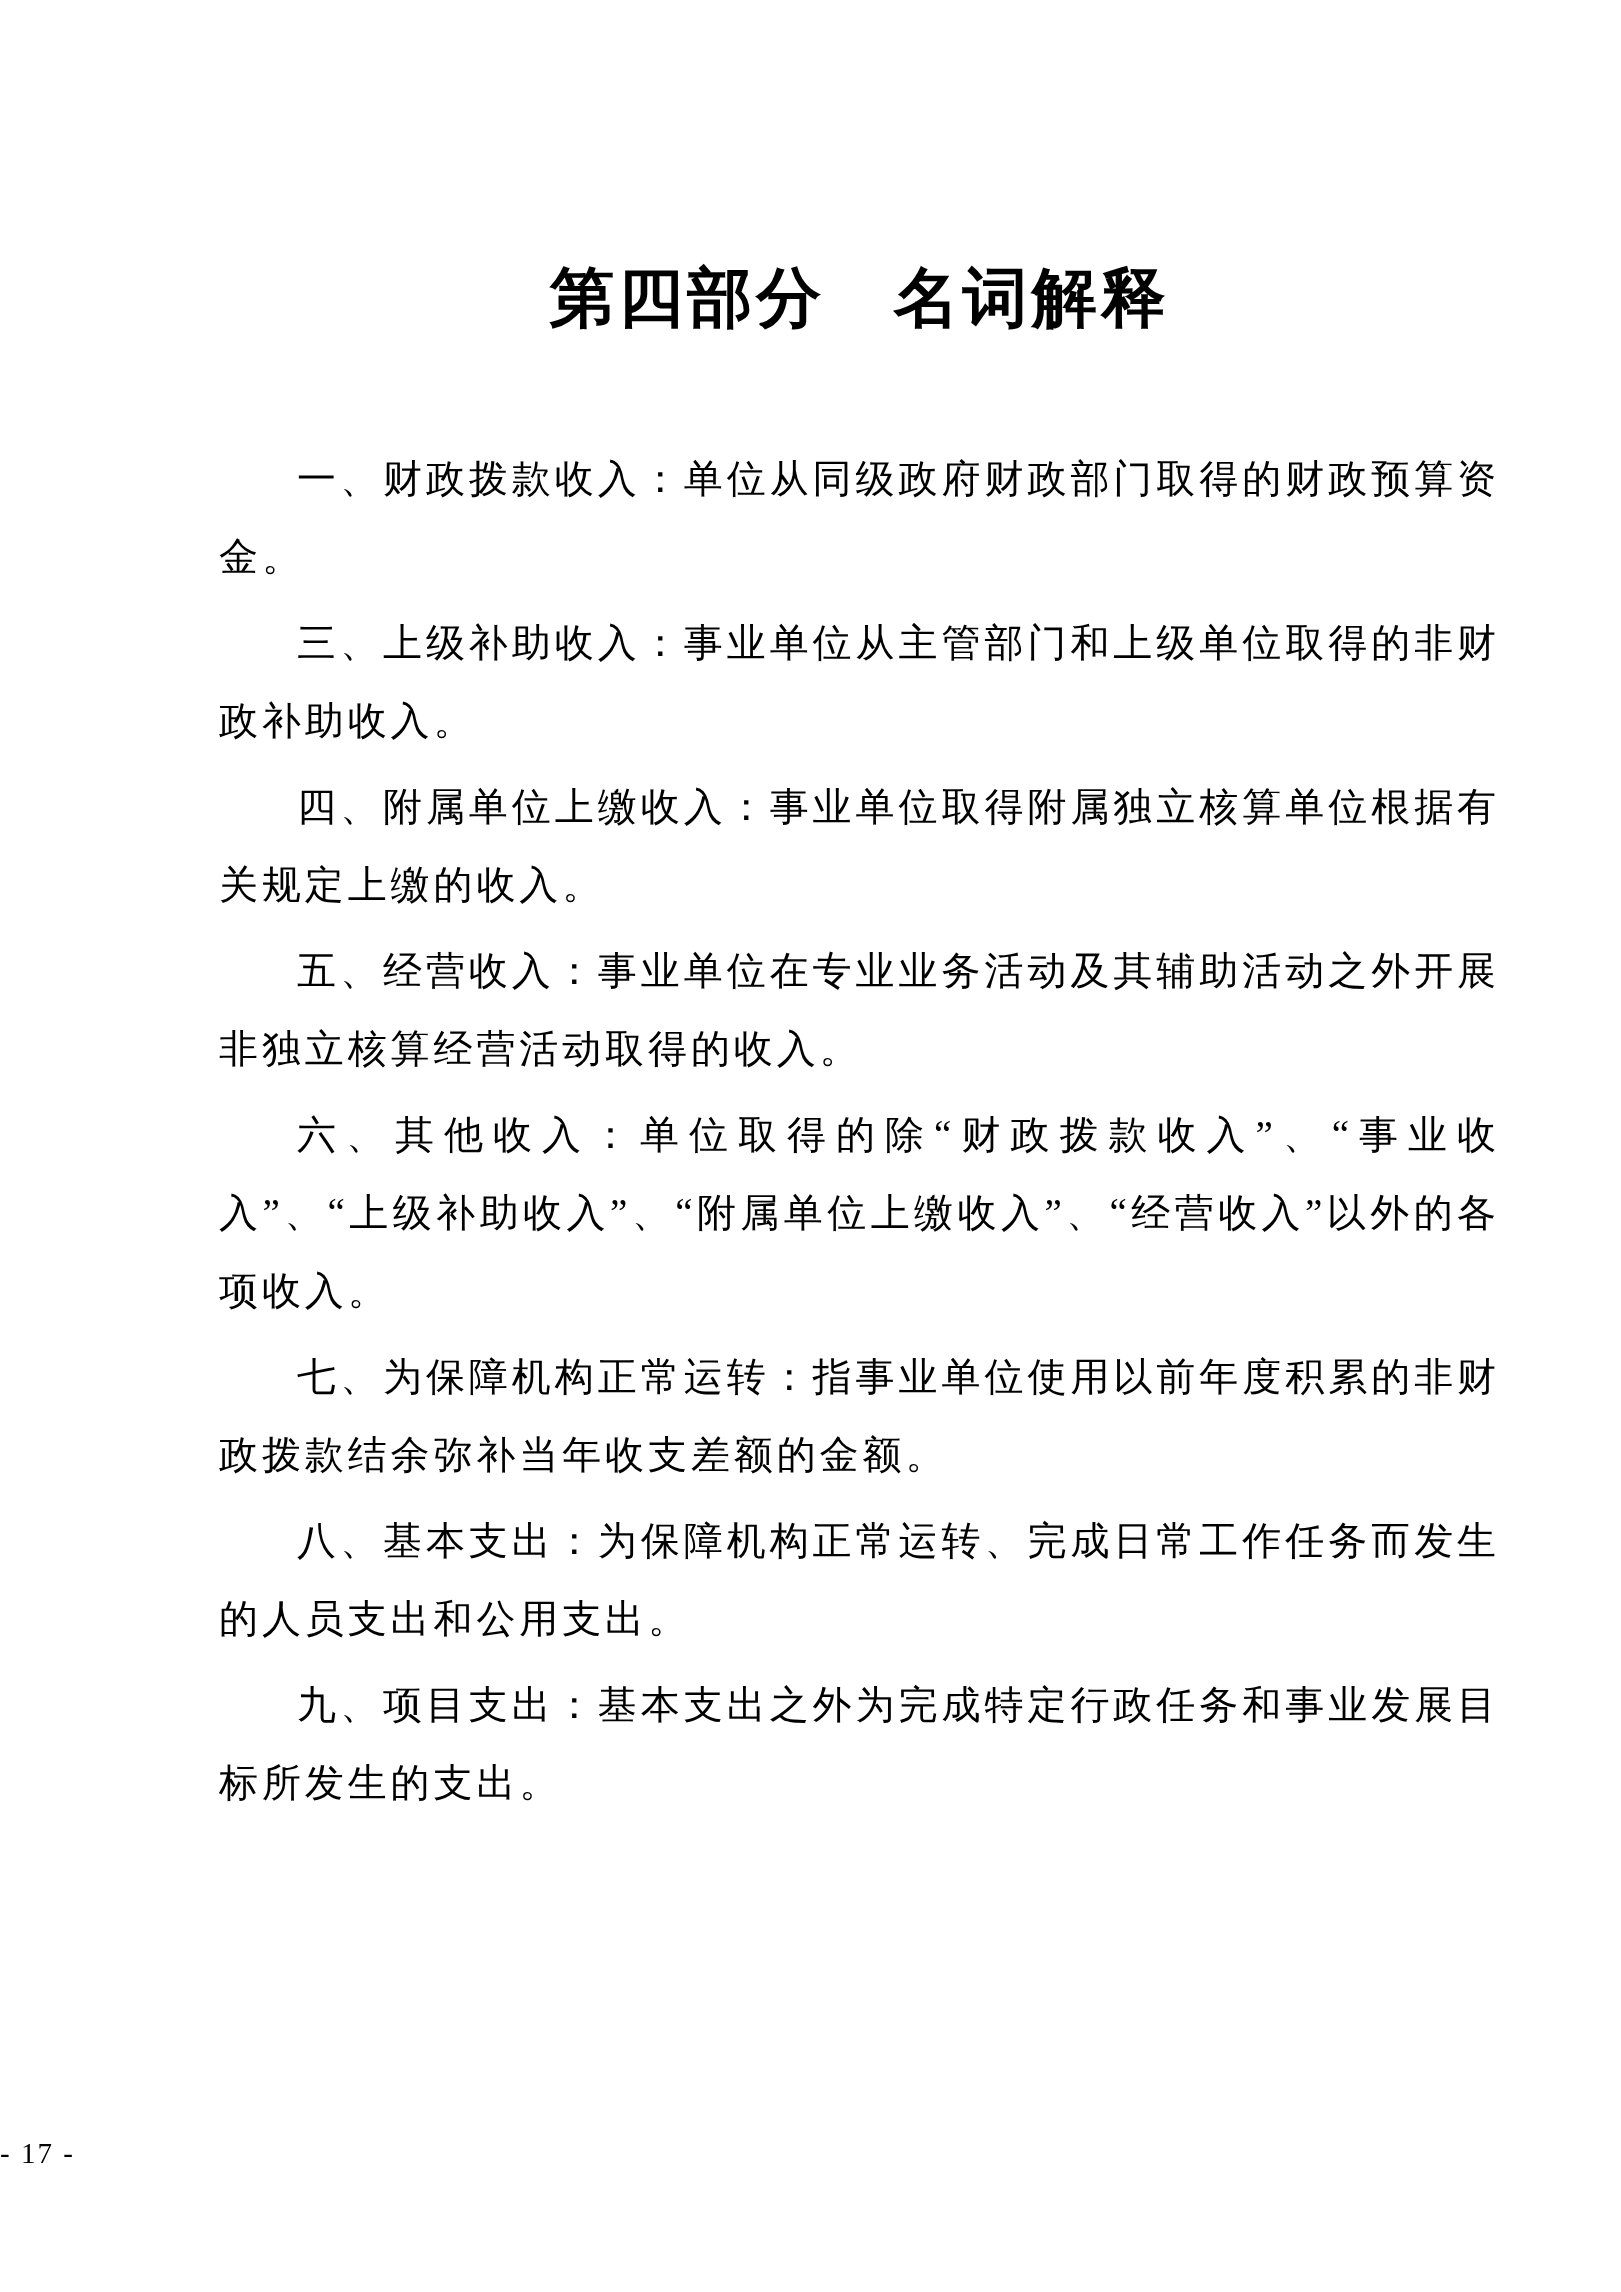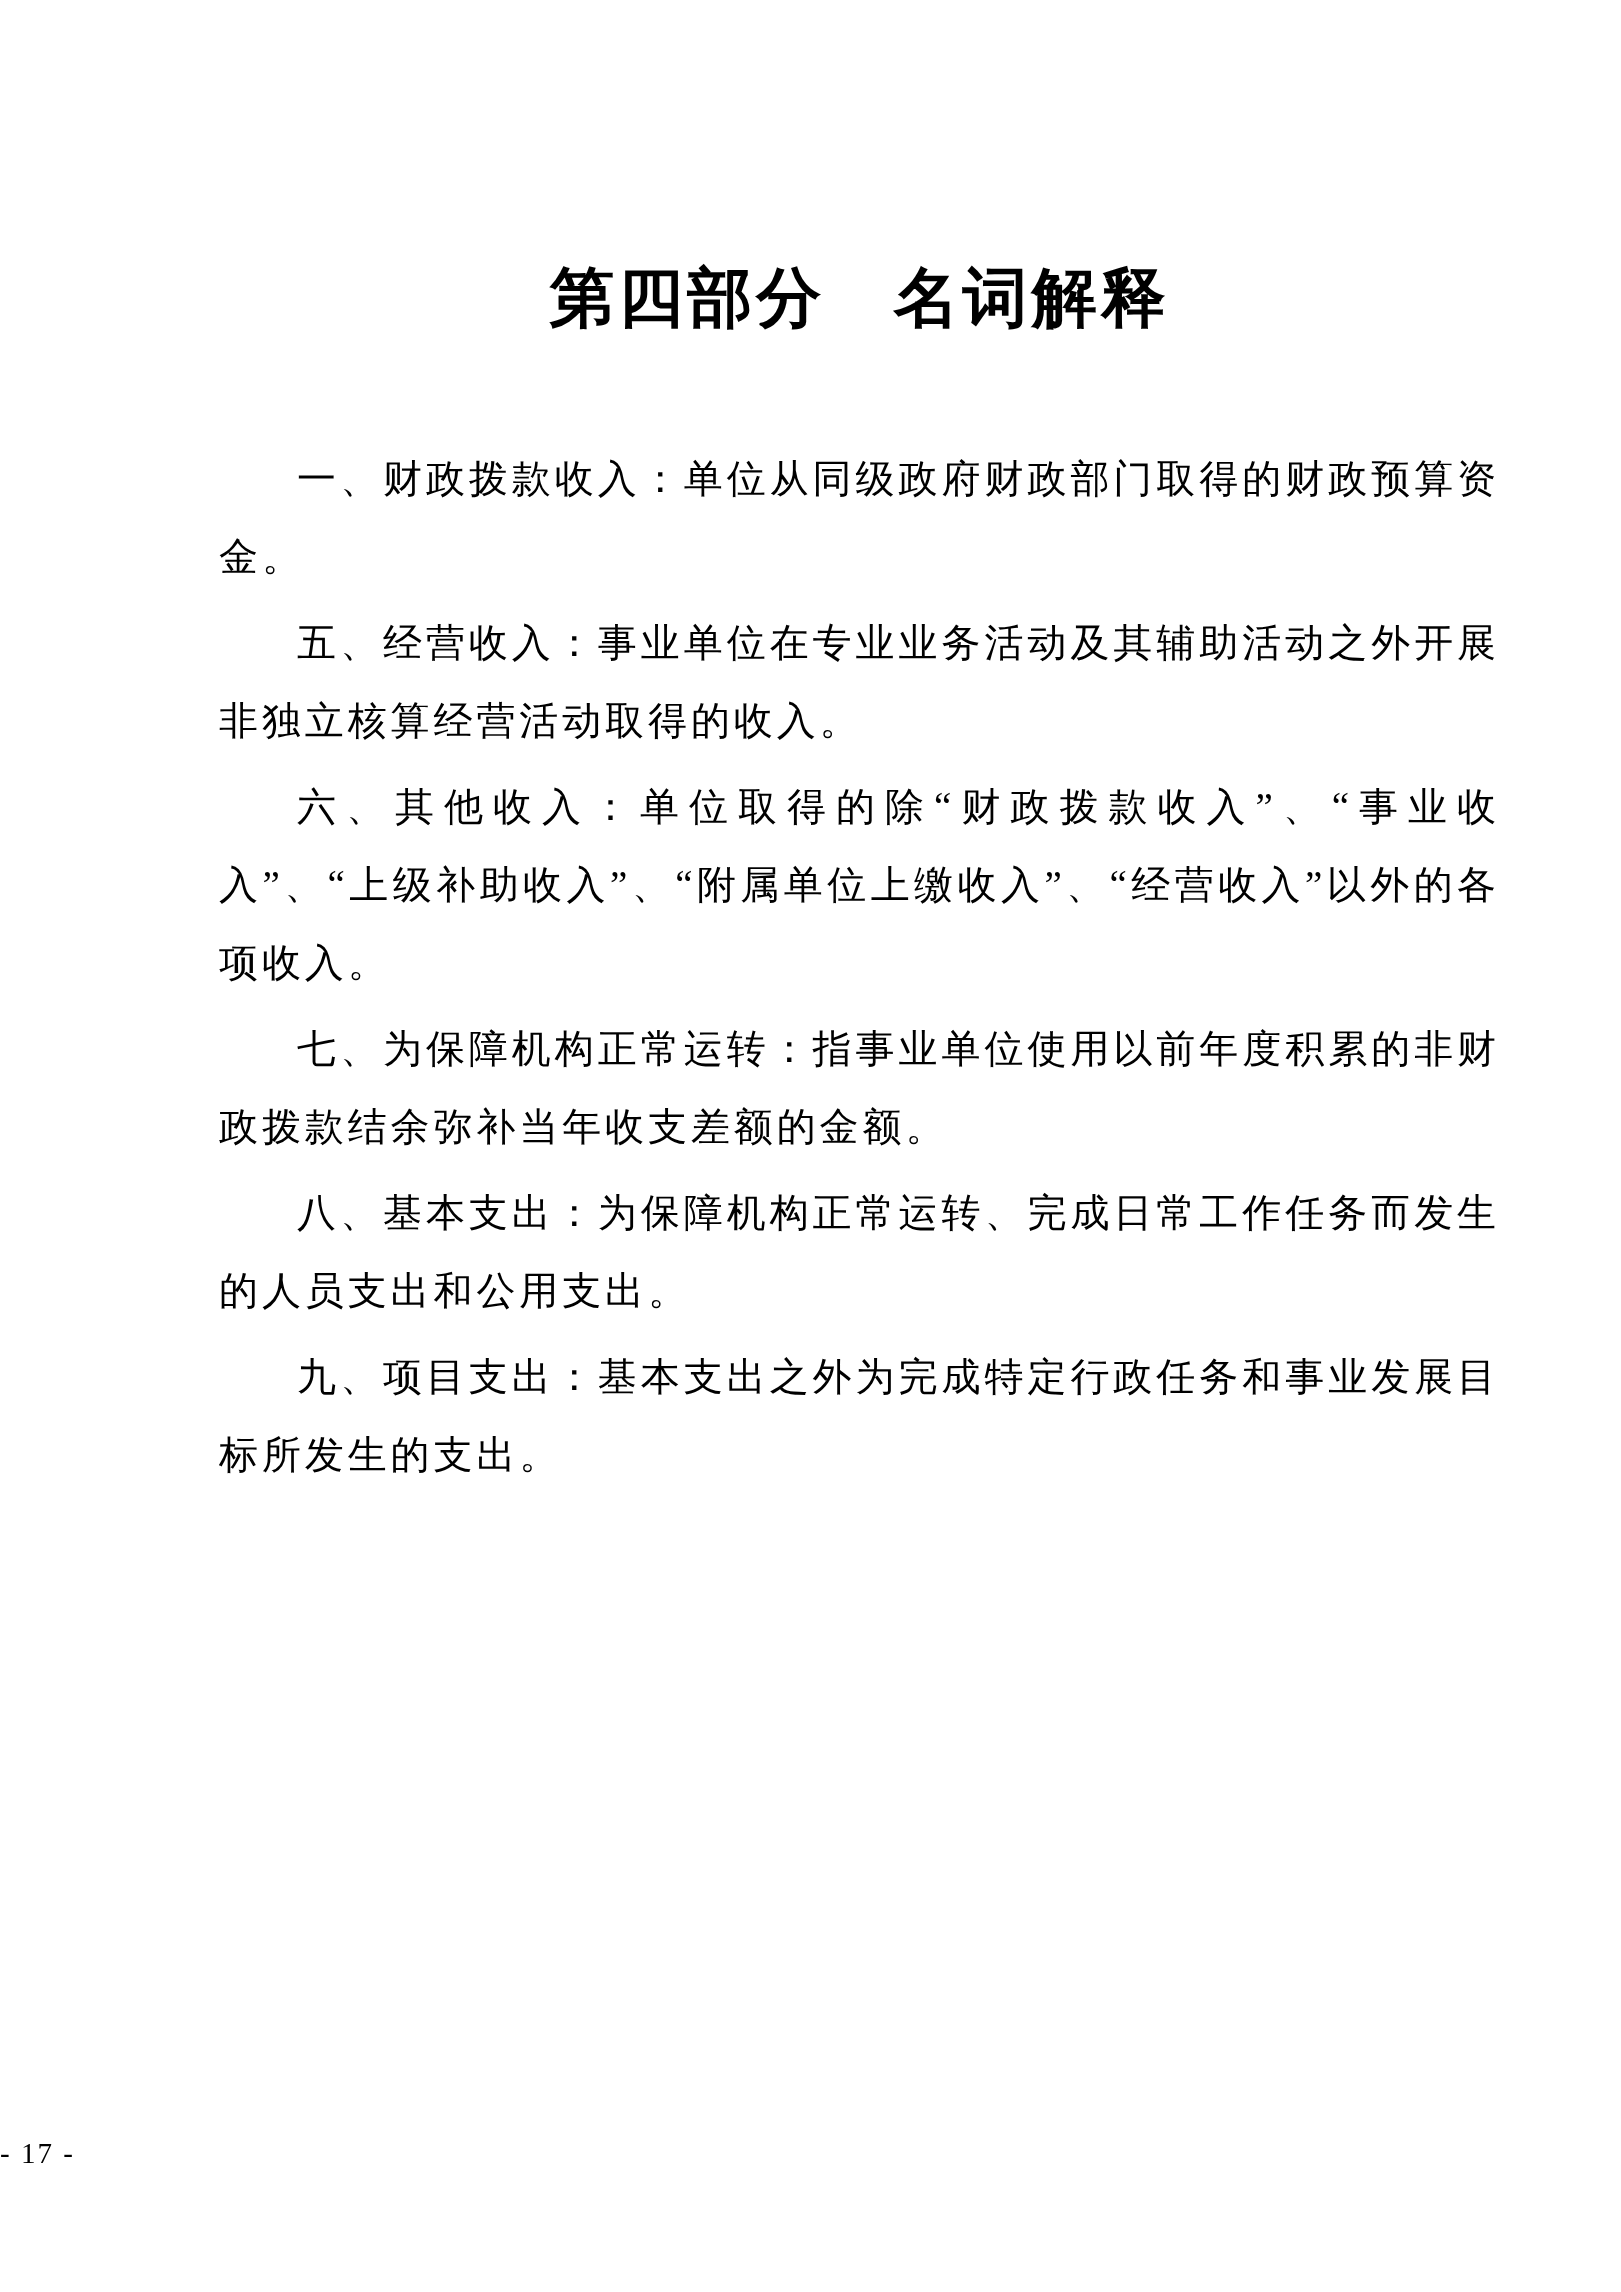--- a/index.html
+++ b/index.html
@@ -53,20 +53,22 @@
 </style>
 </head>
 <body>
 
 <div class="page">
 
   <h1 class="doc-title">第四部分　名词解释</h1>
 
   <div class="doc-body">
     <p>一、财政拨款收入：单位从同级政府财政部门取得的财政预算资金。</p>
+    <p>三、上级补助收入：事业单位从主管部门和上级单位取得的非财政补助收入。</p>
+    <p>四、附属单位上缴收入：事业单位取得附属独立核算单位根据有关规定上缴的收入。</p>
     <p>五、经营收入：事业单位在专业业务活动及其辅助活动之外开展非独立核算经营活动取得的收入。</p>
     <p>六、其他收入：单位取得的除“财政拨款收入”、“事业收入”、“上级补助收入”、“附属单位上缴收入”、“经营收入”以外的各项收入。</p>
     <p>七、为保障机构正常运转：指事业单位使用以前年度积累的非财政拨款结余弥补当年收支差额的金额。</p>
     <p>八、基本支出：为保障机构正常运转、完成日常工作任务而发生的人员支出和公用支出。</p>
     <p>九、项目支出：基本支出之外为完成特定行政任务和事业发展目标所发生的支出。</p>
   </div>
 
   <div class="page-number">- 17 -</div>
 
 </div>

